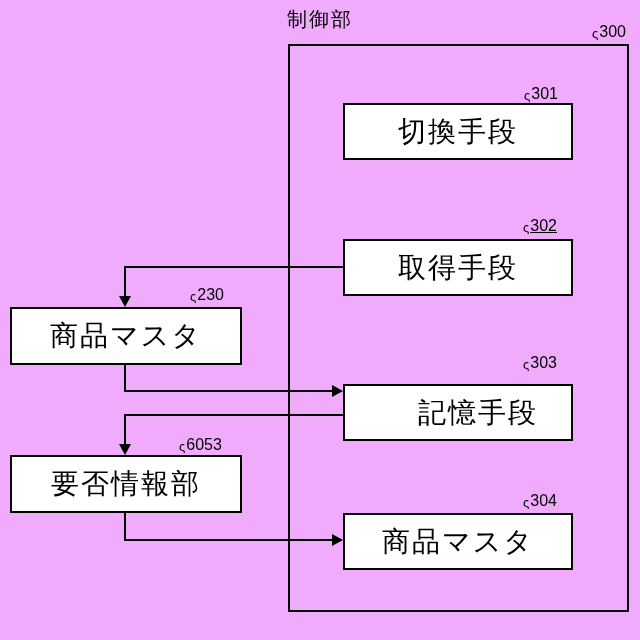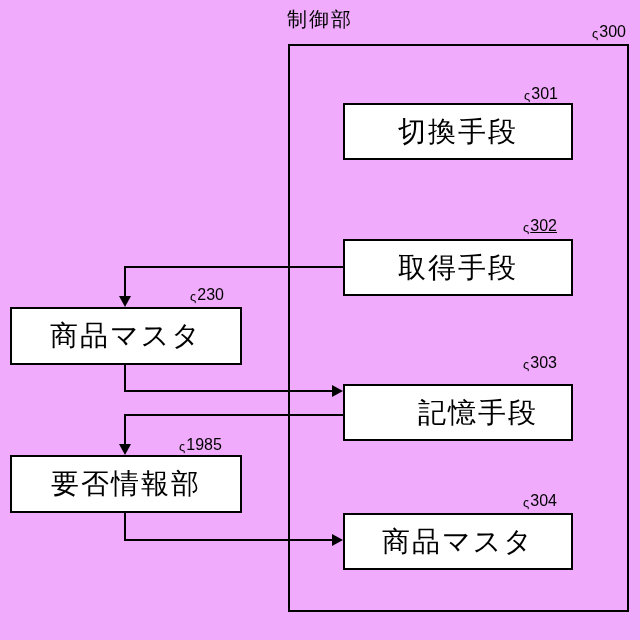--- a/index.html
+++ b/index.html
@@ -157,16 +157,16 @@
   <div id="ref-303" class="ref">
     <span class="mark">ς</span><span>303</span>
   </div>
   <div id="ref-304" class="ref">
     <span class="mark">ς</span><span>304</span>
   </div>
   <div id="ref-342" class="ref">
     <span class="mark">ς</span><span>230</span>
   </div>
   <div id="ref-3424" class="ref">
-    <span class="mark">ς</span><span>1985</span>
+    <span class="mark">ς</span><span>6053</span>
   </div>
 
 </div>
 
 </body></html>

